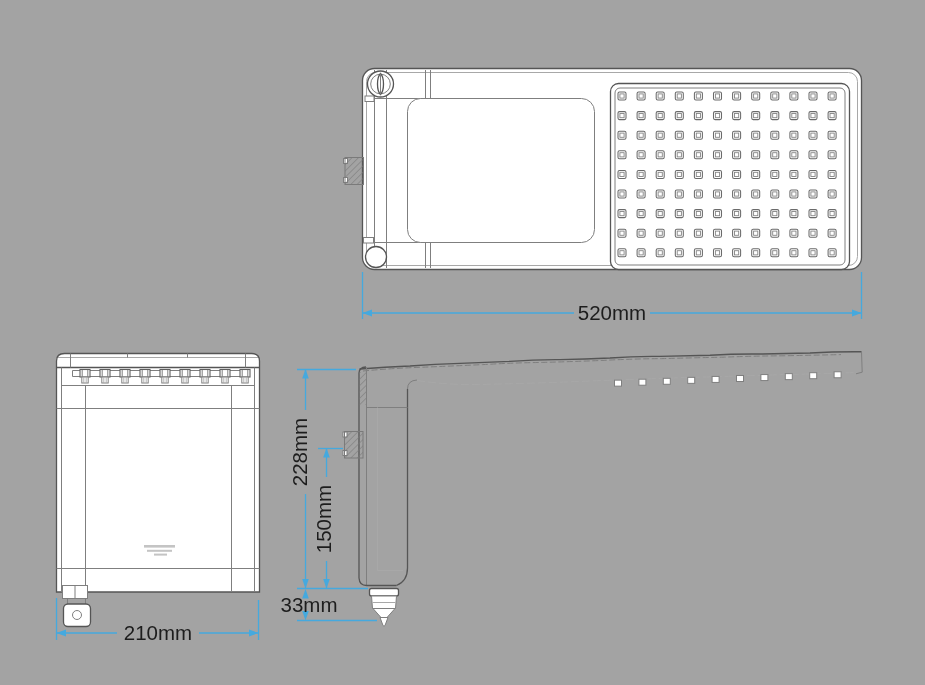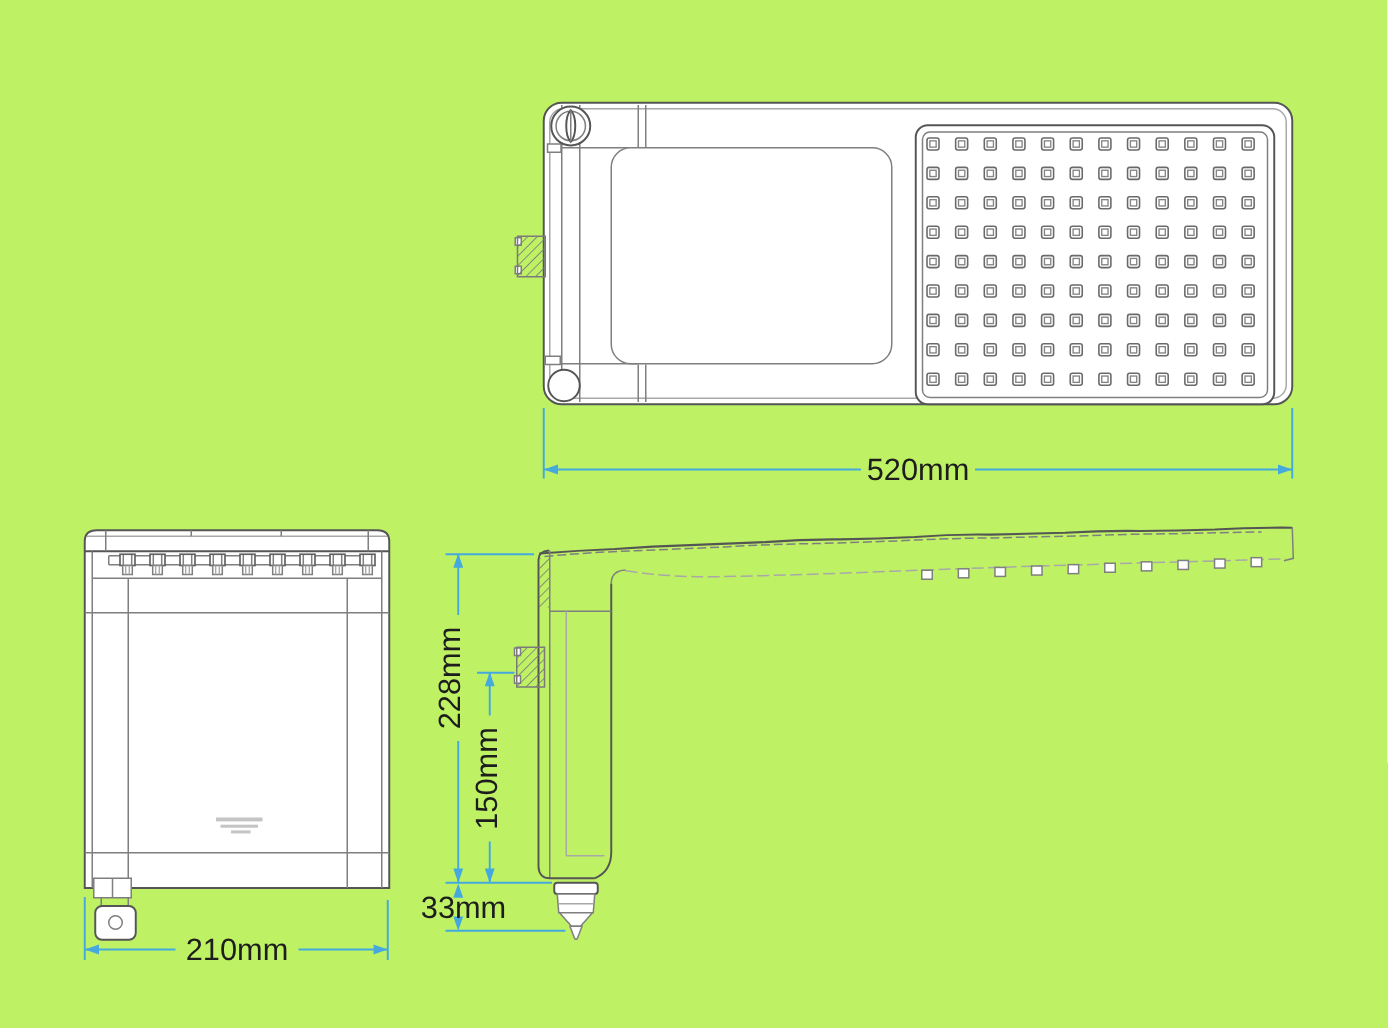--- a/index.html
+++ b/index.html
@@ -1,16 +1,16 @@
 <!DOCTYPE html>
 <html style="--dim-line: #45a9de; --dim-text: #1d1d1d; --line-dark: #555555; --line-mid: #7f7f7f; --line-light: #a8a8a8; --logo-gray: #c4c4c4;"><head>
 <meta charset="utf-8">
 <style>
   html,body{margin:0;padding:0;background:#fff;}
-  .canvas{position:relative;width:925px;height:685px;background:#bef264;overflow:hidden;}
+  .canvas{position:relative;width:925px;height:685px;background:#a3a3a3;overflow:hidden;}
   svg{display:block;}
   .dimline{stroke:var(--dim-line,#45a9de);stroke-width:1.3;fill:none;}
   .dimarrow{fill:var(--dim-line,#45a9de);stroke:none;}
   .dimtext{fill:var(--dim-text,#1d1d1d);font-family:"Liberation Sans",sans-serif;font-size:20.5px;}
   .ln-d{stroke:var(--line-dark,#555);fill:none;stroke-width:1.3;}
   .ln-m{stroke:var(--line-mid,#7f7f7f);fill:none;stroke-width:1;}
   .ln-l{stroke:var(--line-light,#a8a8a8);fill:none;stroke-width:1;}
   .sketch{stroke:var(--line-dark,#555);fill:none;stroke-width:1.4;stroke-linecap:round;}
   .sketch2{stroke:var(--line-mid,#7f7f7f);fill:none;stroke-width:1;stroke-dasharray:6 2.5;}
   .dash{stroke:var(--line-light,#a8a8a8);fill:none;stroke-width:1;stroke-dasharray:8 3;}

